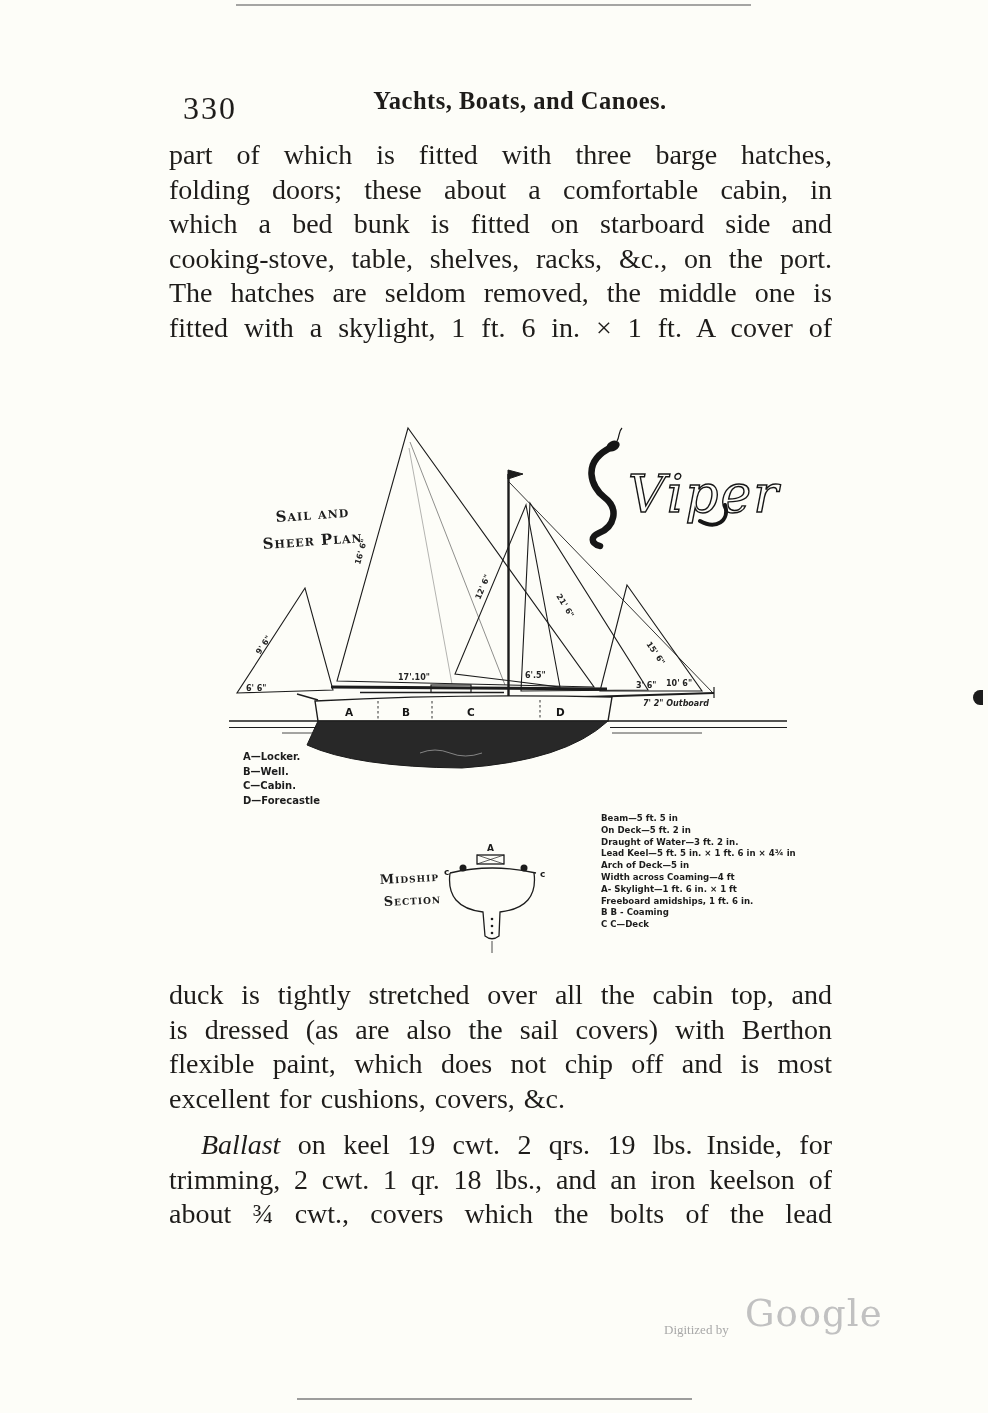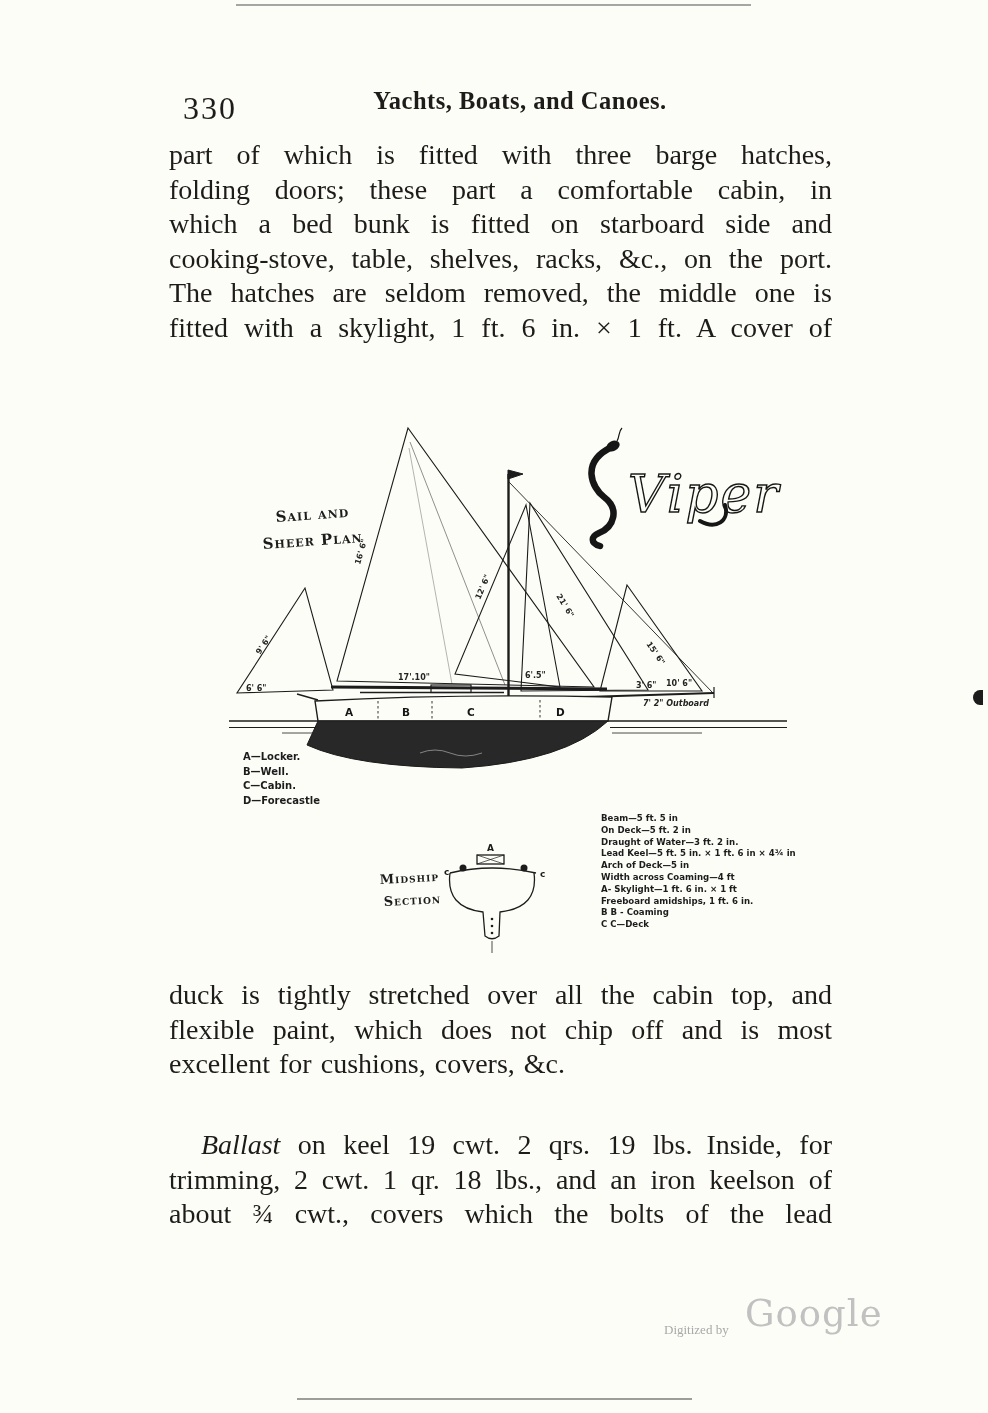--- a/index.html
+++ b/index.html
@@ -70,21 +70,21 @@
 
 <div>
 
   <div class="artifact" style="left:236px;top:4px;width:515px;height:2px;opacity:.6;"></div>
 
   <div class="page-number">330</div>
   <div class="running-title">Yachts, Boats, and Canoes.</div>
 
   <div class="para" style="top:139px;">
     <div class="jline">part of which is fitted with three barge hatches,</div>
-    <div class="jline">folding doors; these part a comfortable cabin, in</div>
+    <div class="jline">folding doors; these about a comfortable cabin, in</div>
     <div class="jline">which a bed bunk is fitted on starboard side and</div>
     <div class="jline">cooking-stove, table, shelves, racks, &amp;c., on the port.</div>
     <div class="jline">The hatches are seldom removed, the middle one is</div>
     <div class="jline">fitted with a skylight, 1 ft. 6 in. × 1 ft. A cover of</div>
   </div>
 
   <svg class="fig" width="575" height="540" viewBox="225 415 575 540">
 
     <g stroke="#1c1c1c" fill="none">
       <line x1="229" y1="721" x2="787" y2="721" stroke-width="1.3"></line>
@@ -191,20 +191,21 @@
       <text class="tiny" font-size="8.6" x="601" y="880">Width across Coaming—4 ft</text>
       <text class="tiny" font-size="8.6" x="601" y="891.8">A- Skylight—1 ft. 6 in. × 1 ft</text>
       <text class="tiny" font-size="8.6" x="601" y="903.6">Freeboard amidships, 1 ft. 6 in.</text>
       <text class="tiny" font-size="8.6" x="601" y="915.4">B B - Coaming</text>
       <text class="tiny" font-size="8.6" x="601" y="927.2">C C—Deck</text>
     </g>
   </svg>
 
   <div class="para" style="top:979px;">
     <div class="jline">duck is tightly stretched over all  the cabin top, and</div>
+    <div class="jline">is dressed (as are also  the sail covers) with Berthon</div>
     <div class="jline">flexible paint, which  does  not  chip off  and  is most</div>
     <div class="lastline">excellent for cushions, covers, &amp;c.</div>
   </div>
 
   <div class="para" style="top:1117px;">
     <div class="jline indent"><span class="it">Ballast</span><span> on keel 19 cwt. 2 qrs. 19 lbs. Inside, for</span></div>
     <div class="jline">trimming, 2 cwt. 1 qr. 18 lbs., and an iron keelson of</div>
     <div class="jline">about ¾ cwt., covers which the bolts of the lead</div>
   </div>
 

